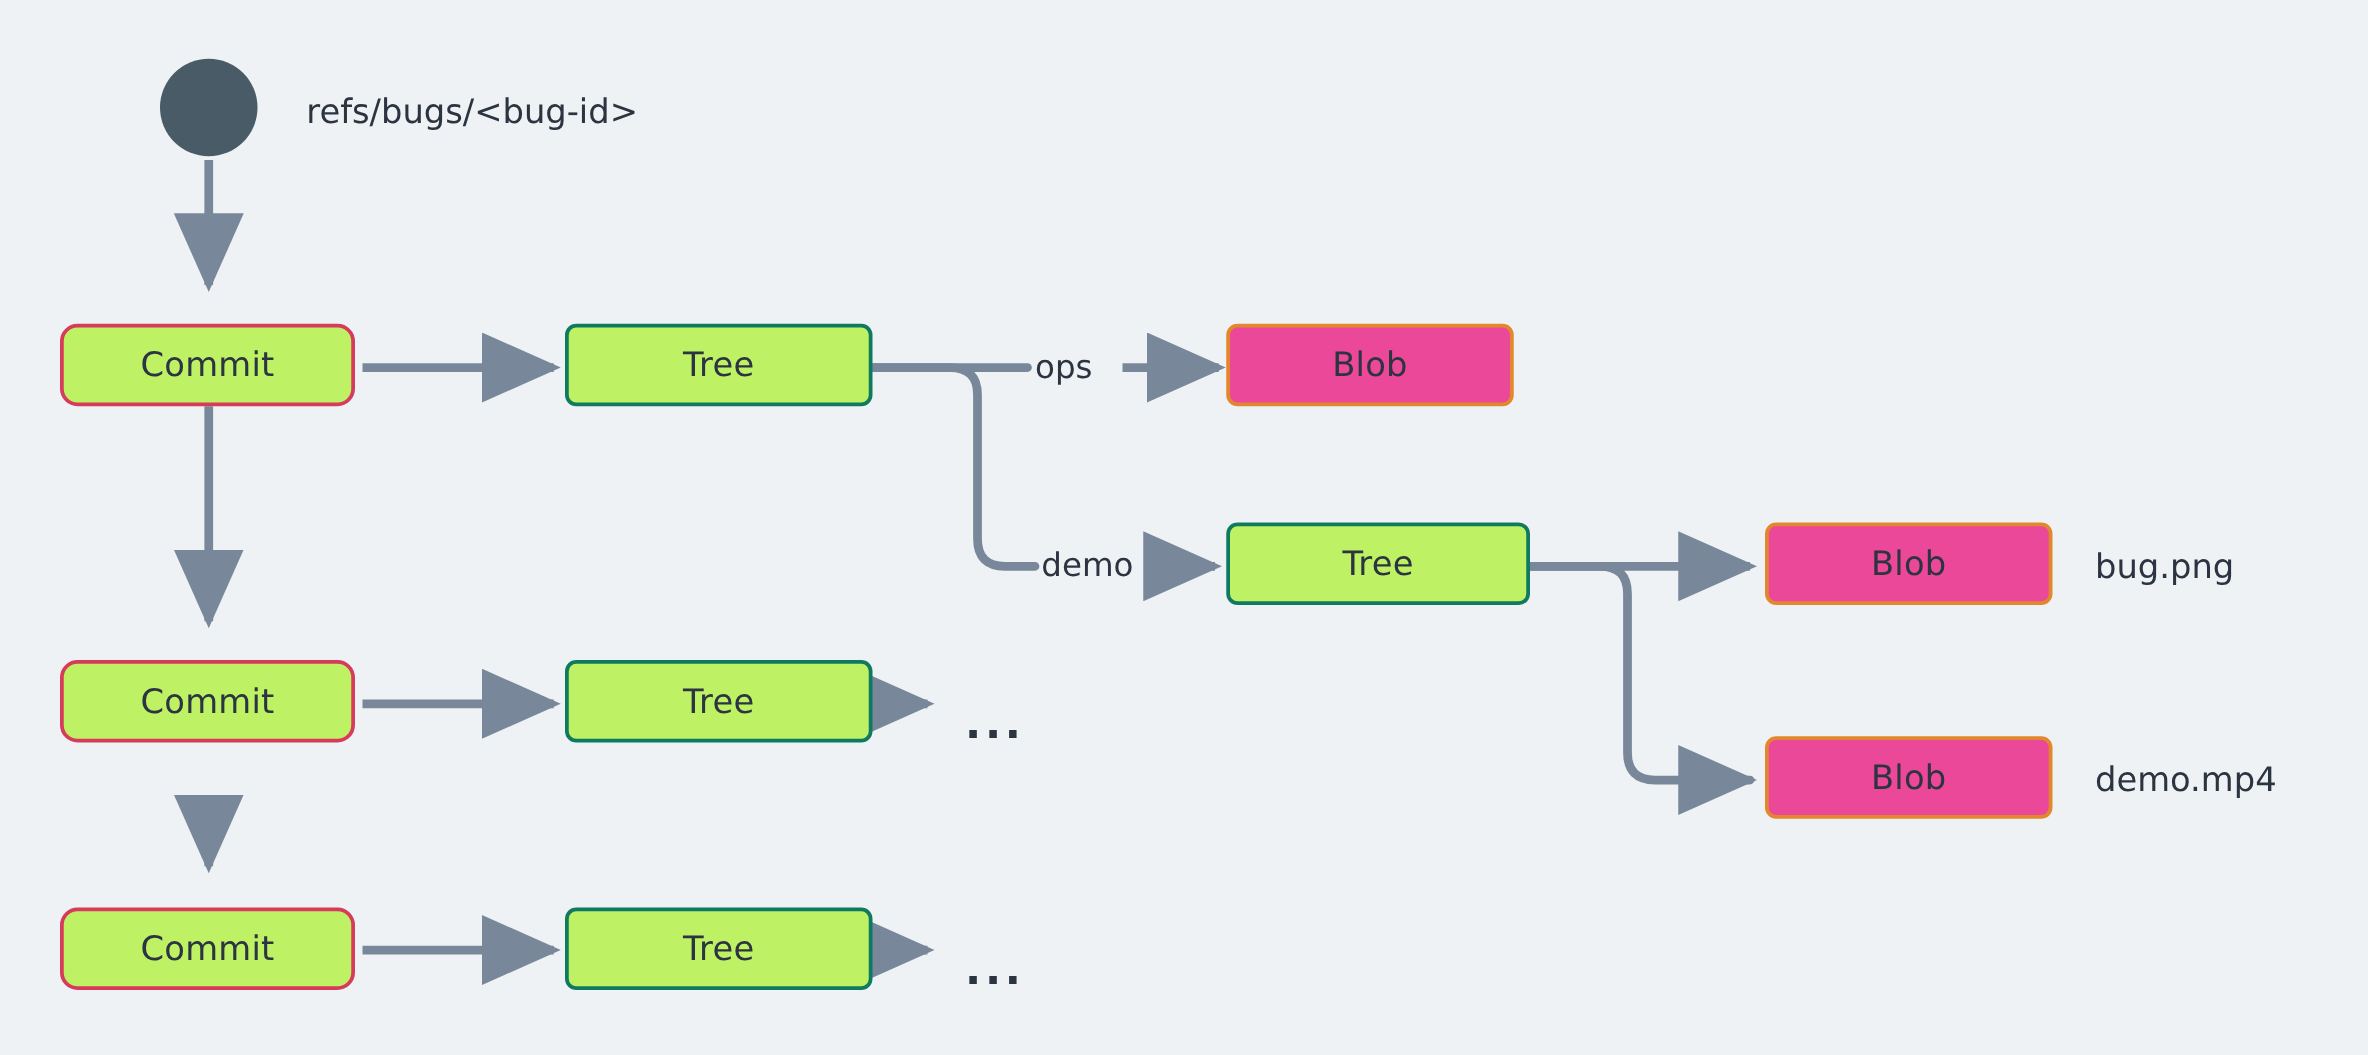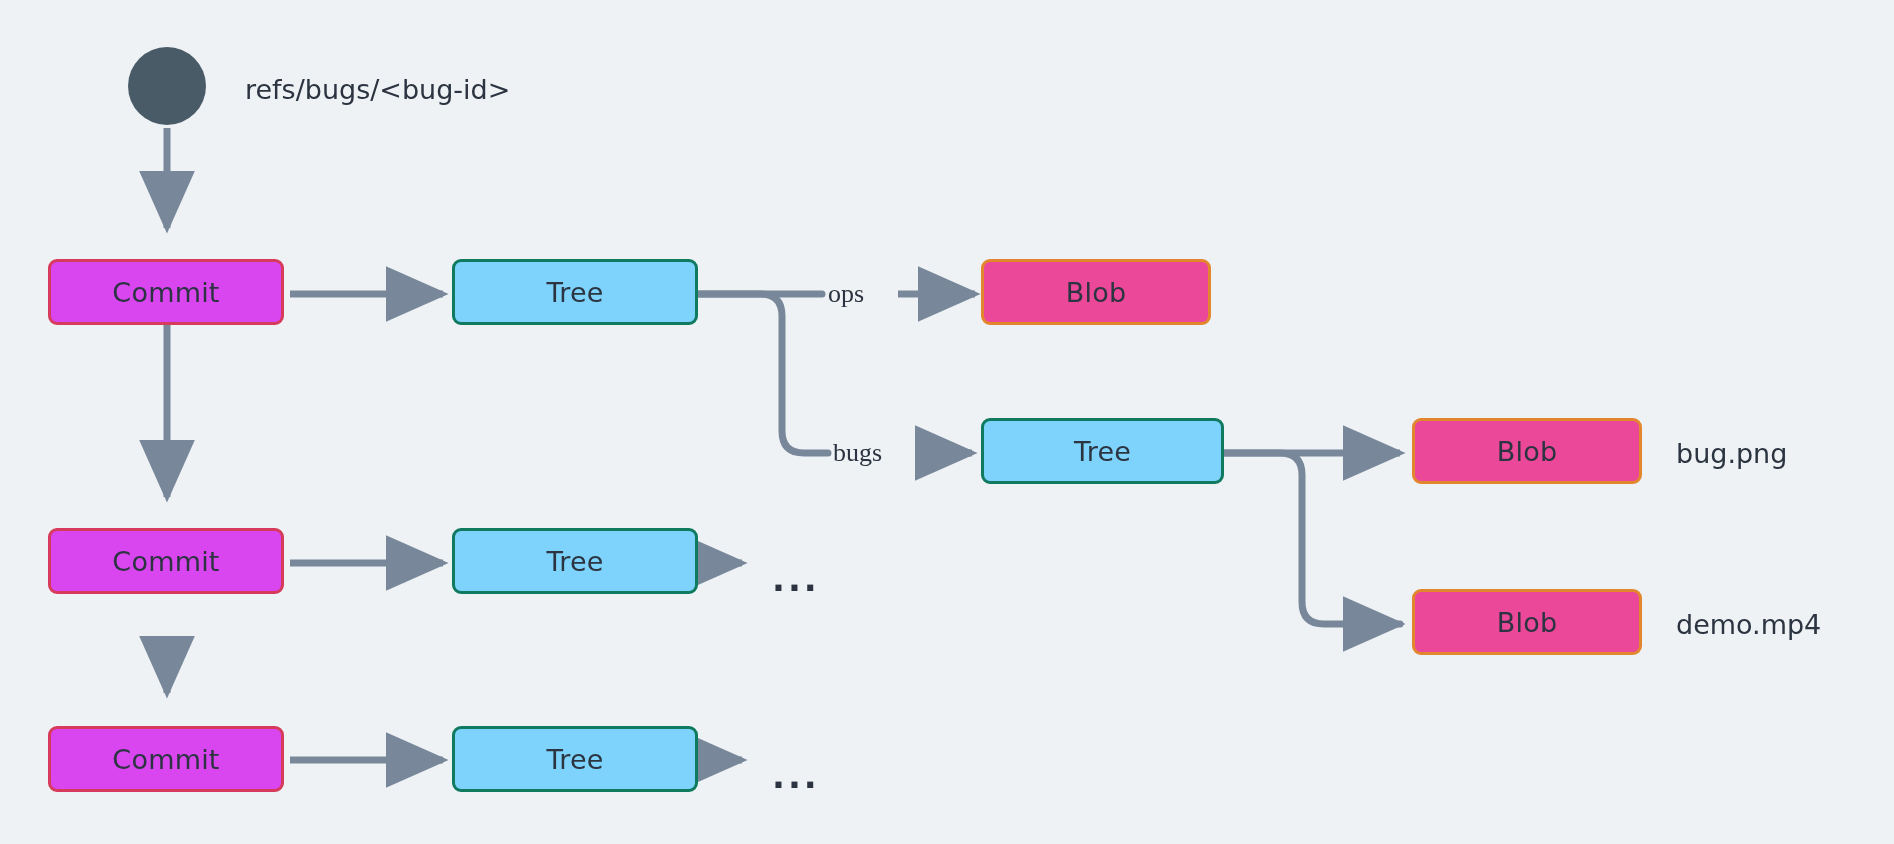--- a/index.html
+++ b/index.html
@@ -34,25 +34,26 @@
     justify-content: center;
     border-radius: 9px;
     border-style: solid;
     border-width: 3px;
     font-size: 27px;
     letter-spacing: 0.2px;
     color: #2b3440;
     white-space: nowrap;
   }
   .node.commit {
-    background: #d946ef;
+    background: #bef264;
     border-color: #d63b5c;
+    border-radius: 14px;
   }
   .node.tree {
-    background: #7dd3fc;
+    background: #bef264;
     border-color: #0f7a5f;
   }
   .node.blob {
     background: #ec4899;
     border-color: #e2872e;
   }
   .ref-dot {
     position: absolute;
     border-radius: 50%;
     background: #4a5b68;
@@ -63,21 +64,20 @@
     color: #2b3440;
     white-space: nowrap;
     line-height: 1;
   }
   .edge-label {
     position: absolute;
     font-size: 26px;
     color: #2b3440;
     white-space: nowrap;
     line-height: 1;
-    font-family: Liberation Serif, serif;
   }
   .ellipsis {
     position: absolute;
     font-size: 34px;
     font-weight: 700;
     color: #2b3440;
     letter-spacing: 3px;
     line-height: 1;
     white-space: nowrap;
   }
@@ -134,21 +134,21 @@
     <span>Tree</span>
   </div>
   <div class="node tree" style="left:452px; top:528px; width:246px; height:66px;">
     <span>Tree</span>
   </div>
   <div class="node tree" style="left:452px; top:726px; width:246px; height:66px;">
     <span>Tree</span>
   </div>
 
   <div class="edge-label" style="left:828px; top:281px;">ops</div>
-  <div class="edge-label" style="left:833px; top:440px;">bugs</div>
+  <div class="edge-label" style="left:833px; top:440px;">demo</div>
 
   <div class="node blob" style="left:981px; top:259px; width:230px; height:66px;">
     <span>Blob</span>
   </div>
 
   <div class="node tree" style="left:981px; top:418px; width:243px; height:66px;">
     <span>Tree</span>
   </div>
 
   <div class="node blob" style="left:1412px; top:418px; width:230px; height:66px;">

